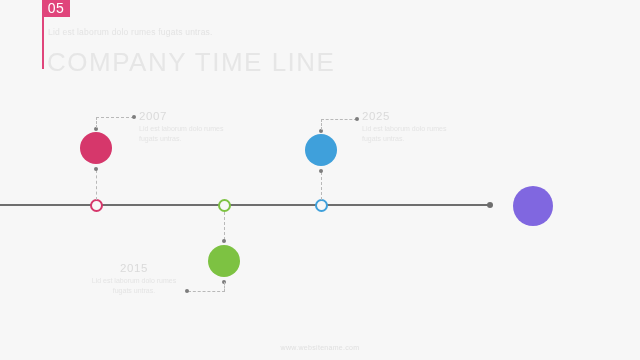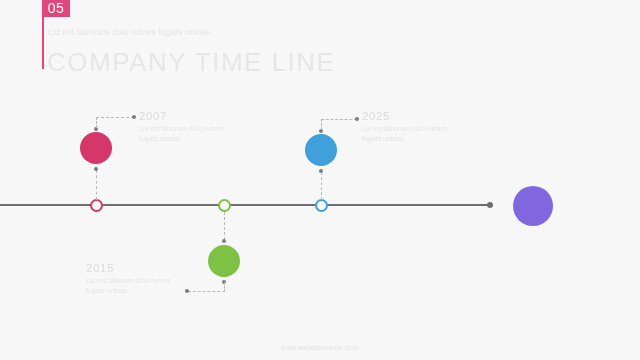--- a/index.html
+++ b/index.html
@@ -128,21 +128,21 @@
     white-space: nowrap;
   }
   .event-desc {
     position: absolute;
     font-size: 7px;
     line-height: 10px;
     color: #e4e4e4;
     width: 96px;
   }
   .align-right {
-    text-align: left;
+    text-align: center;
   }
 
   
   .footer {
     position: absolute;
     left: 0;
     top: 344px;
     width: 640px;
     text-align: center;
     font-size: 7px;

